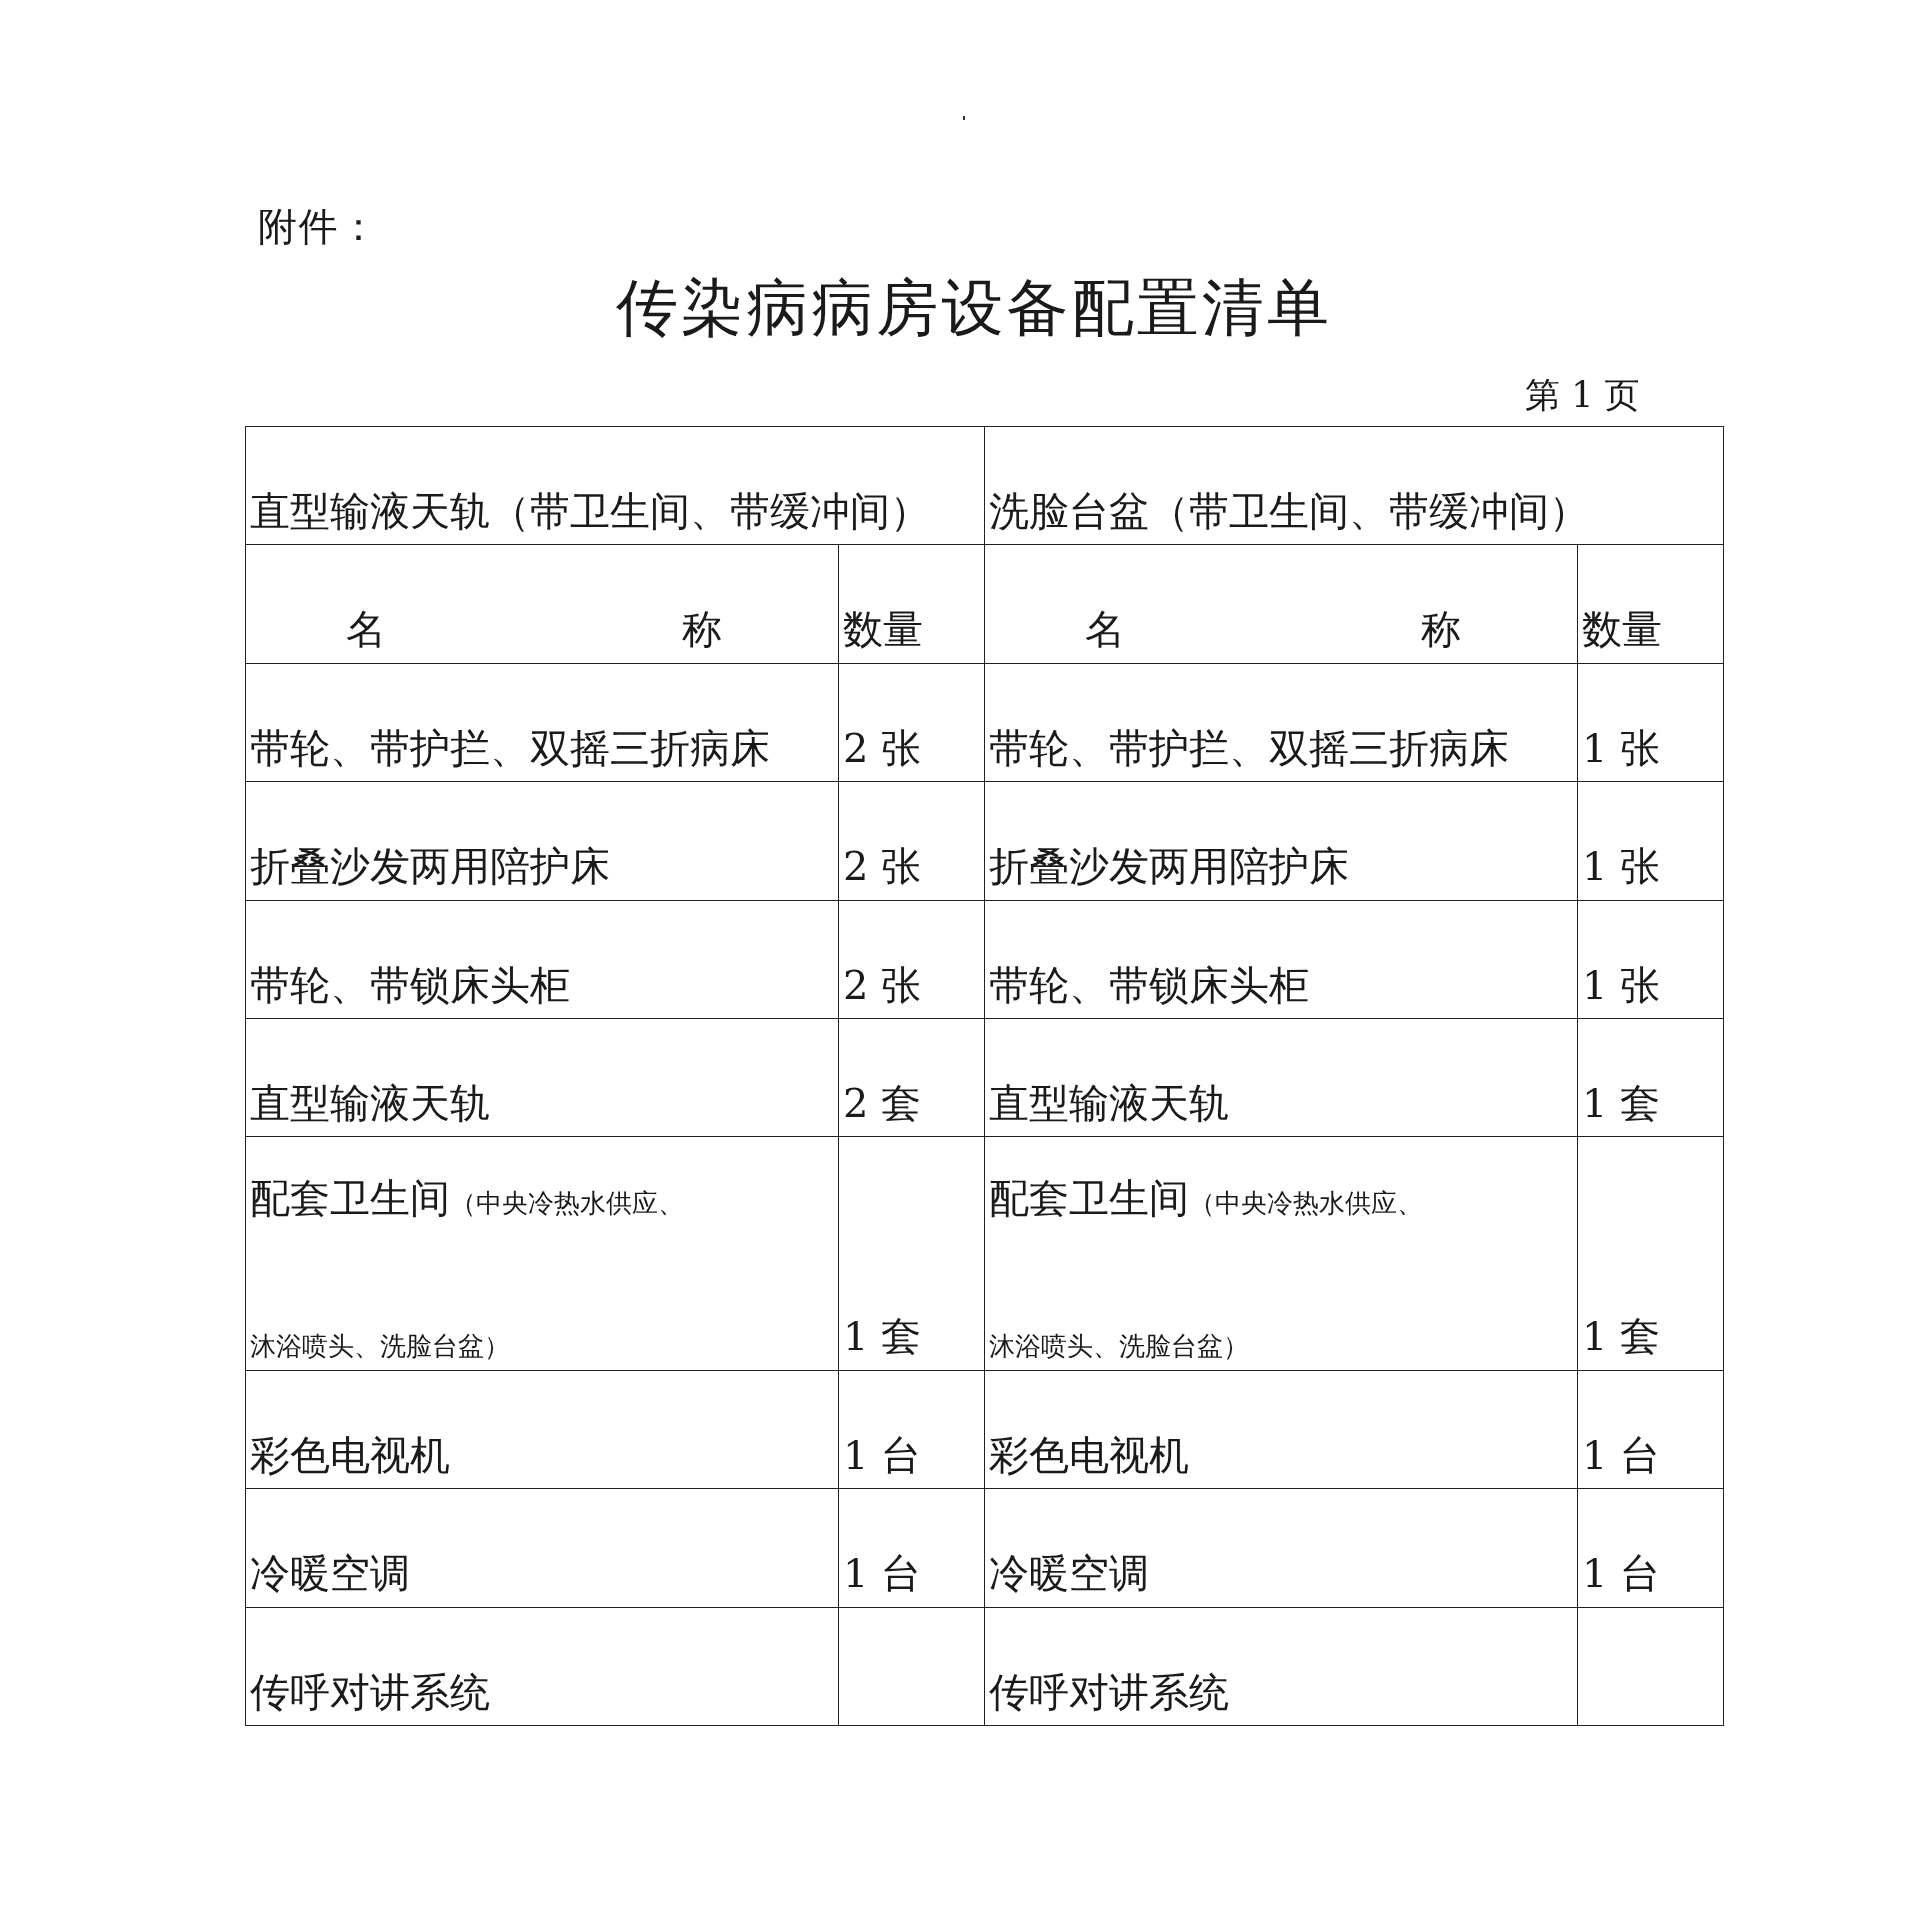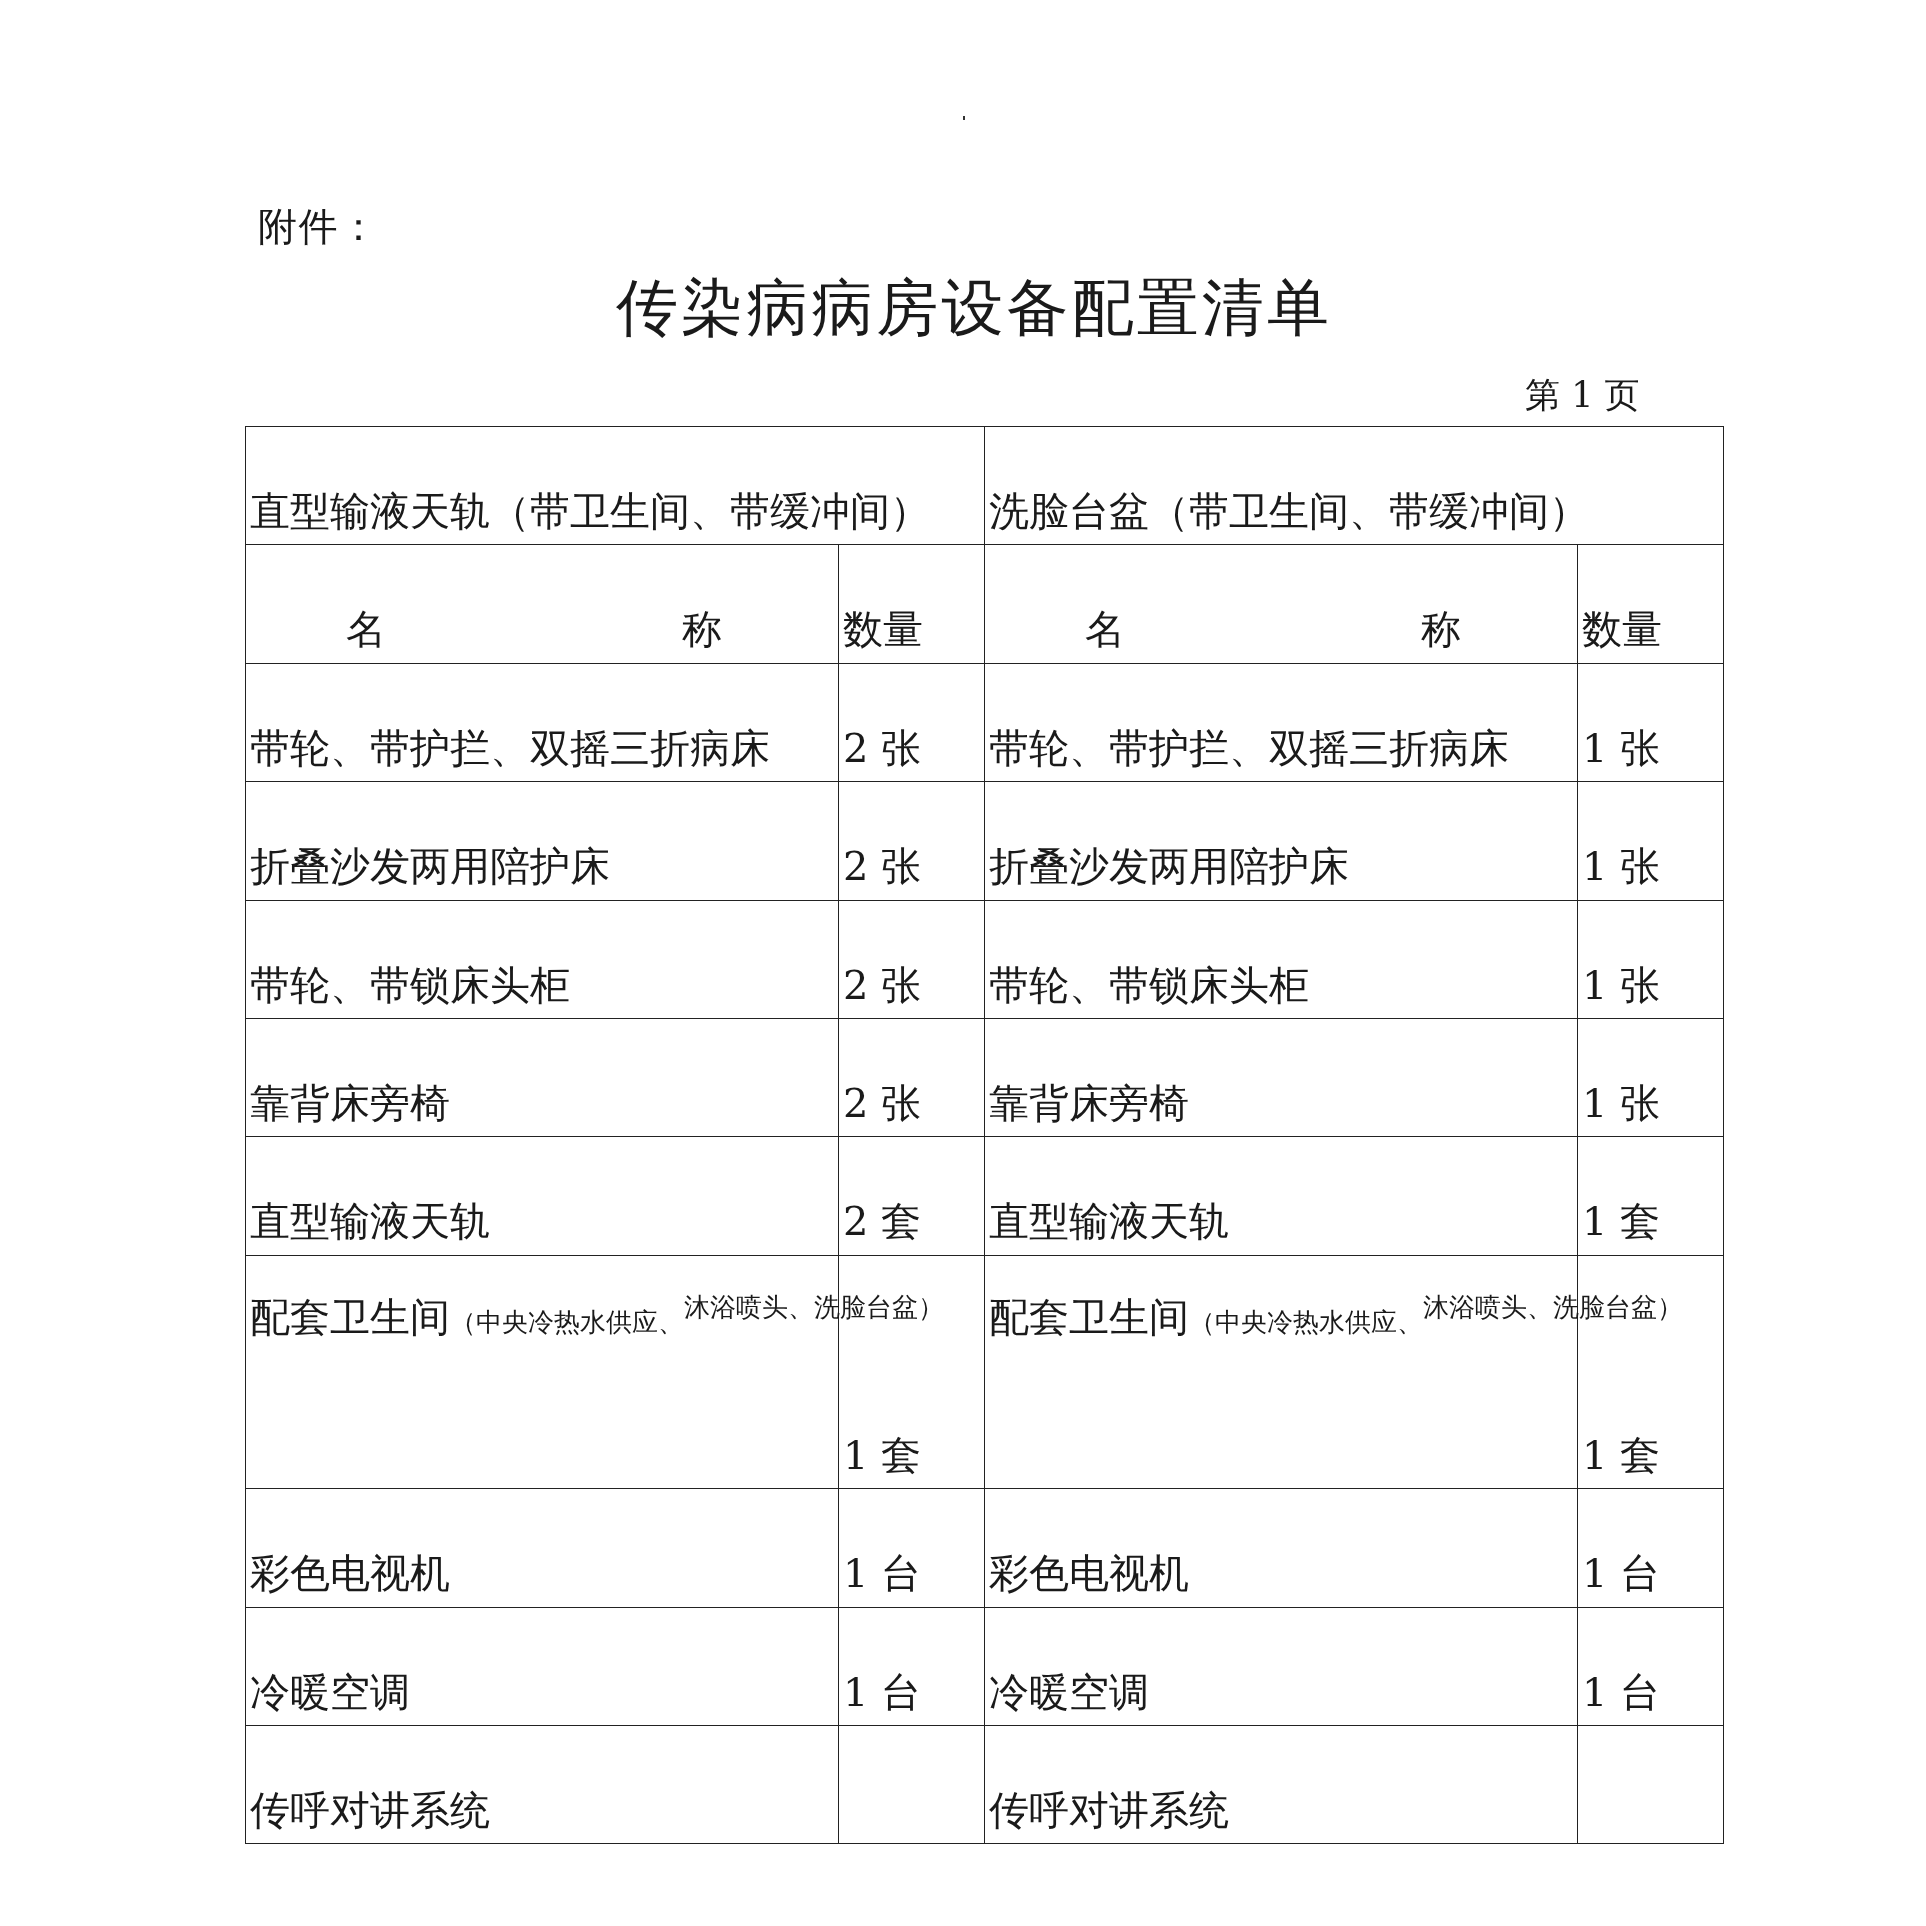--- a/index.html
+++ b/index.html
@@ -21,21 +21,21 @@
       white-space: nowrap;
     }
     .col-name { width: 593px; }
     .col-qty { width: 146px; }
     tr.sec td { height: 112px; }
     tr.hdr td { height: 112px; }
     tr.item td { height: 112px; margin-left: 12px; }
     tr.tall td { height: 227px; }
     td.qty { padding-left: 0; }
     .hdr-name { display: flex; justify-content: space-between; padding: 0 116px 0 96px; }
-    .two-line { display: flex; flex-direction: row; justify-content: space-between; height: 193px; }
+    .two-line { display: flex; flex-direction: column; justify-content: space-between; height: 193px; }
     .big { font-size: 40px; }
     .small { font-size: 26px; }
     .speck { position: absolute; background: #333; }
   </style>
 </head>
 <body>
 
 <div class="attach">附件：</div>
 <div class="title">传染病病房设备配置清单</div>
 <div class="pagenum">第 1 页</div>
@@ -81,26 +81,20 @@
     <td>折叠沙发两用陪护床</td>
     <td class="qty">1 张</td>
   </tr>
   <tr class="item">
     <td>带轮、带锁床头柜</td>
     <td class="qty">2 张</td>
     <td>带轮、带锁床头柜</td>
     <td class="qty">1 张</td>
   </tr>
   <tr class="item">
-    <td>靠背床旁椅</td>
-    <td class="qty">2 张</td>
-    <td>靠背床旁椅</td>
-    <td class="qty">1 张</td>
-  </tr>
-  <tr class="item">
     <td>直型输液天轨</td>
     <td class="qty">2 套</td>
     <td>直型输液天轨</td>
     <td class="qty">1 套</td>
   </tr>
   <tr class="tall">
     <td>
       <div class="two-line">
         <div><span class="big">配套卫生间</span><span class="small">（中央冷热水供应、</span></div>
         <div class="small">沐浴喷头、洗脸台盆）</div>

